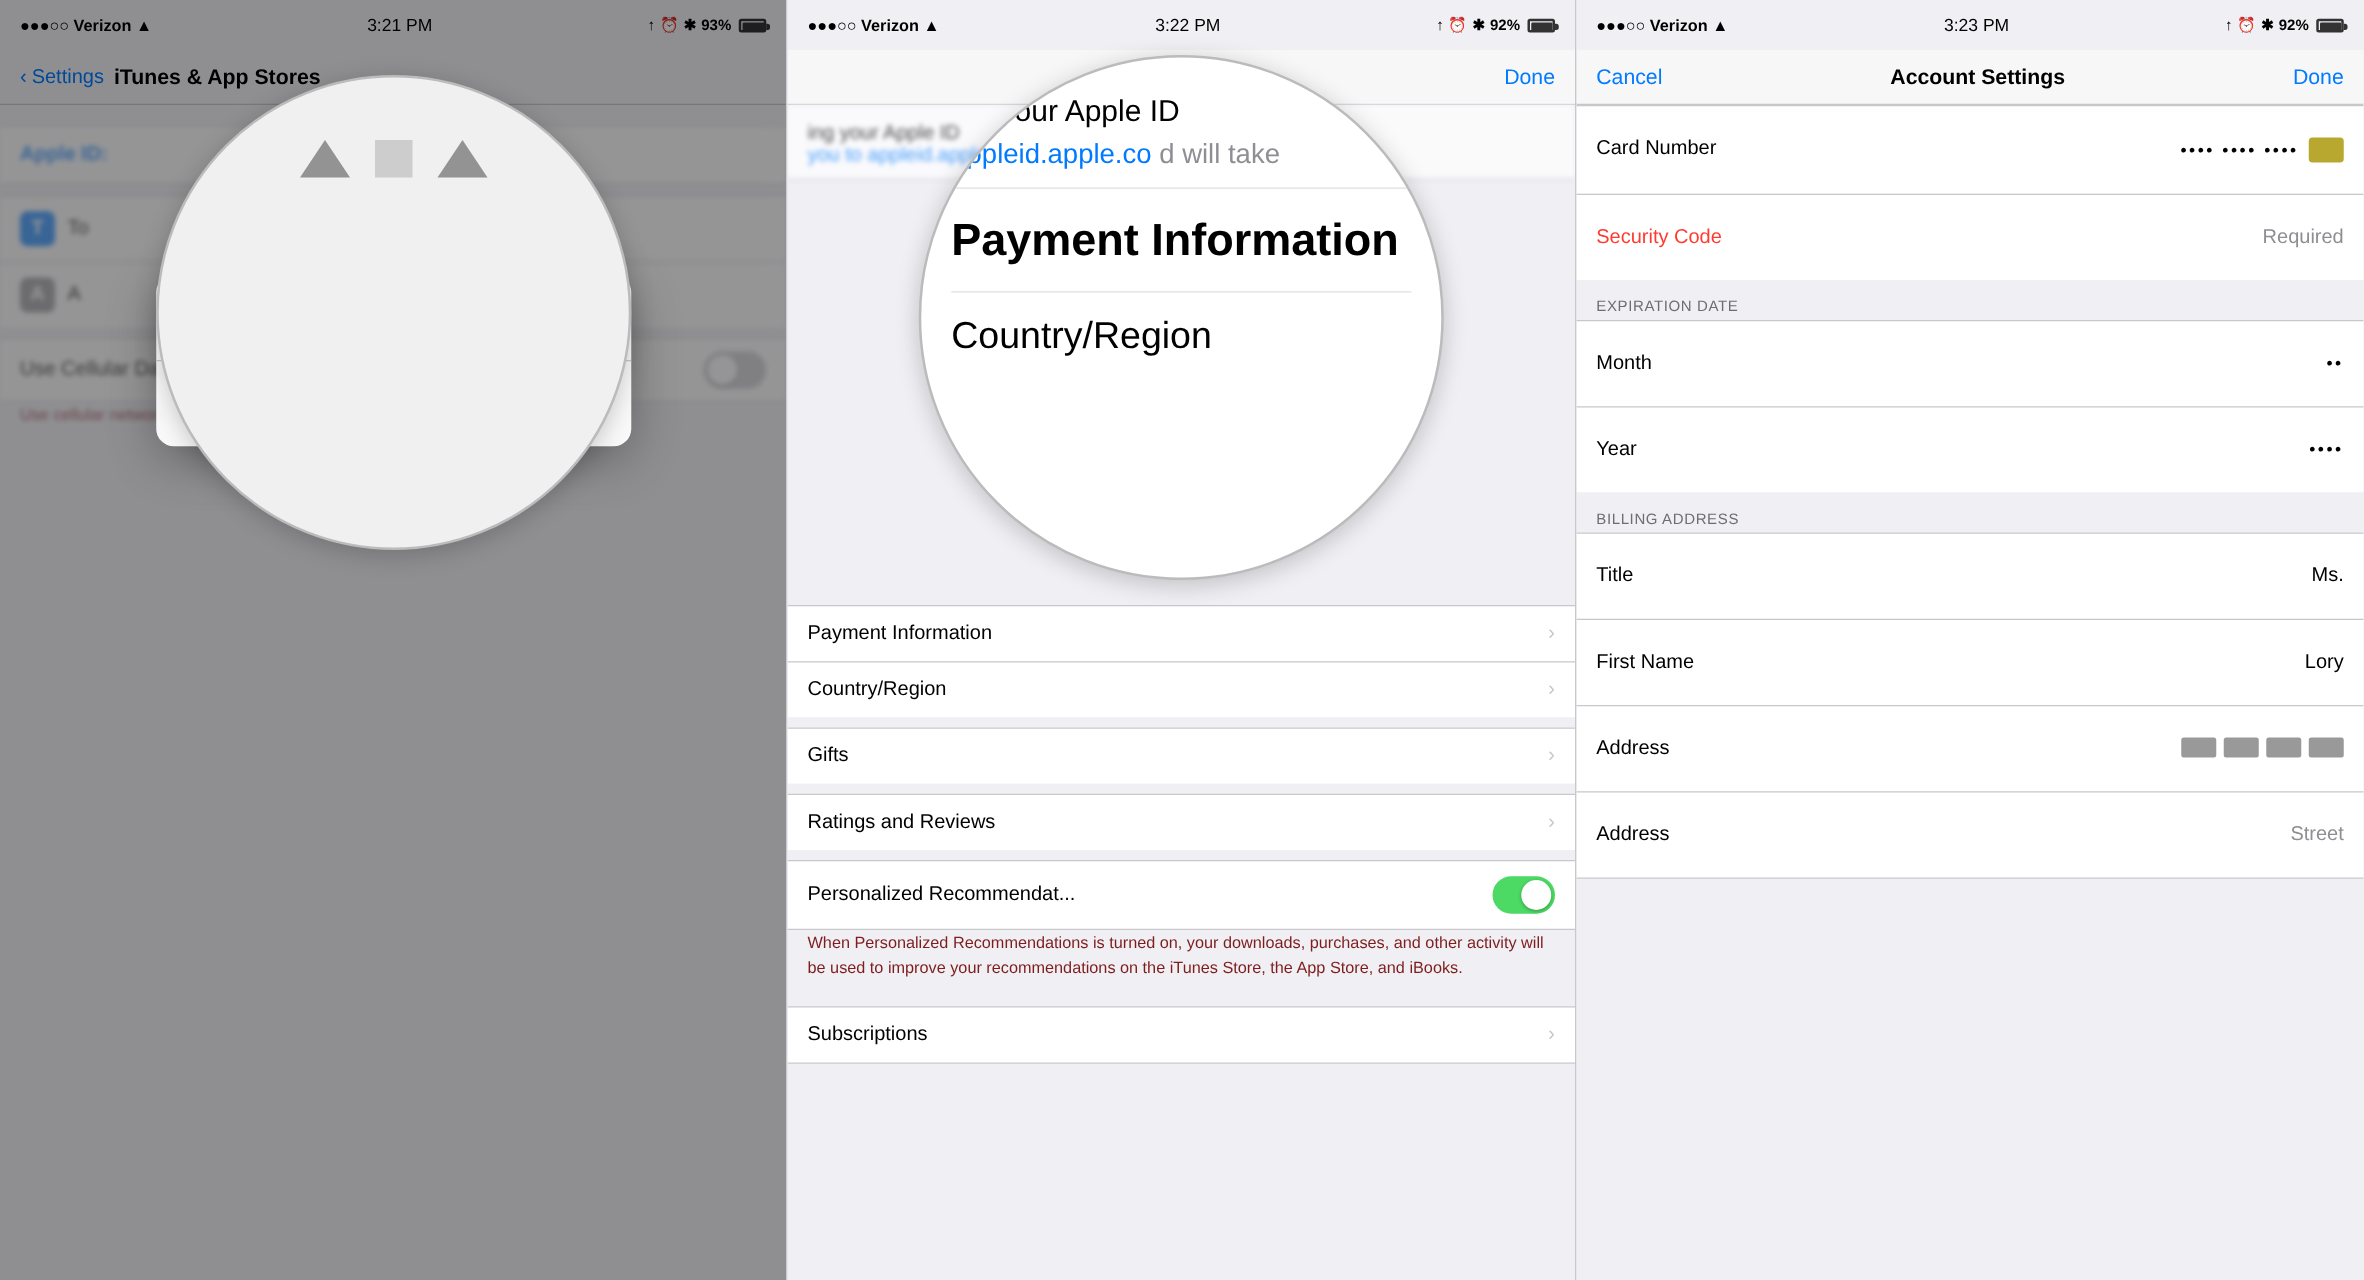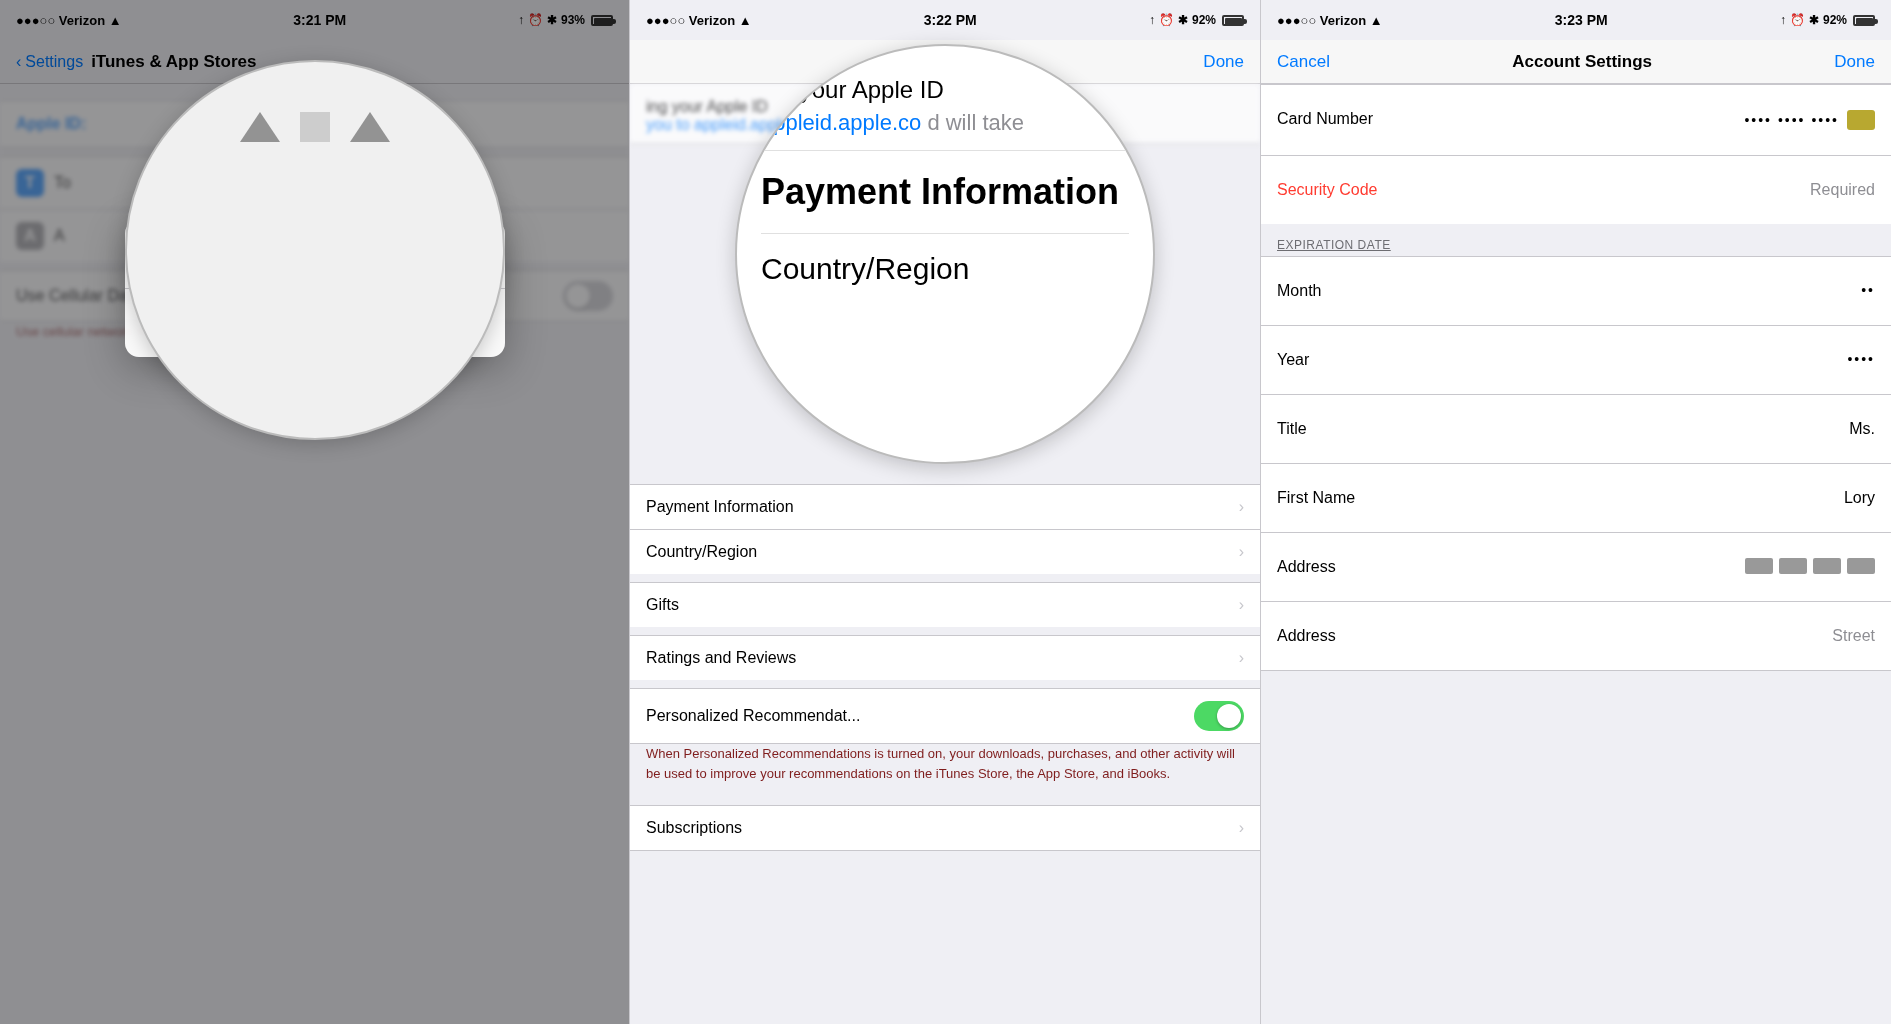--- a/index.html
+++ b/index.html
@@ -25,21 +25,21 @@
     .status-bar {
       height: 40px;
       background: #efeff4;
       display: flex;
       align-items: center;
       justify-content: space-between;
       padding: 4px 16px;
       font-size: 13px;
       font-weight: 600;
     }
-    .status-bar .time { font-weight: 700; font-size: 14px; }
+    .status-bar .time { font-weight: 400; font-size: 14px; }
     .status-bar .right-icons { display: flex; align-items: center; gap: 4px; font-size: 12px; }
     .battery-icon {
       display: inline-block;
       width: 22px; height: 11px;
       border: 2px solid #333;
       border-radius: 2px;
       position: relative;
       margin-left: 2px;
     }
     .battery-icon::after {
@@ -282,21 +282,20 @@
     .p3-section-header {
       height: 32px;
       background: #efeff4;
       display: flex;
       align-items: flex-end;
       padding: 0 16px 4px;
       font-size: 12px;
       color: #6d6d72;
       text-transform: uppercase;
       letter-spacing: 0.5px;
-      text-decoration: underline;
     }
 
     .p3-cell {
       background: #fff;
       border-top: 1px solid #c8c7cc;
       padding: 25px 16px;
       display: flex;
       align-items: flex-start;
       justify-content: space-between;
       font-size: 16px;
@@ -519,20 +518,23 @@
   <div class="p3-cell">
     <span class="p3-cell-label">Month</span>
     <span class="dots-black">••</span>
   </div>
 
   <div class="p3-cell">
     <span class="p3-cell-label">Year</span>
     <span class="dots-black">••••</span>
   </div>
 
+  <div class="p3-section-header">
+    <span>BILLING ADDRESS</span>
+  </div>
 
   <div class="p3-cell">
     <span class="p3-cell-label">Title</span>
     <span>Ms.</span>
   </div>
 
   <div class="p3-cell">
     <span class="p3-cell-label">First Name</span>
     <span>Lory</span>
   </div>

